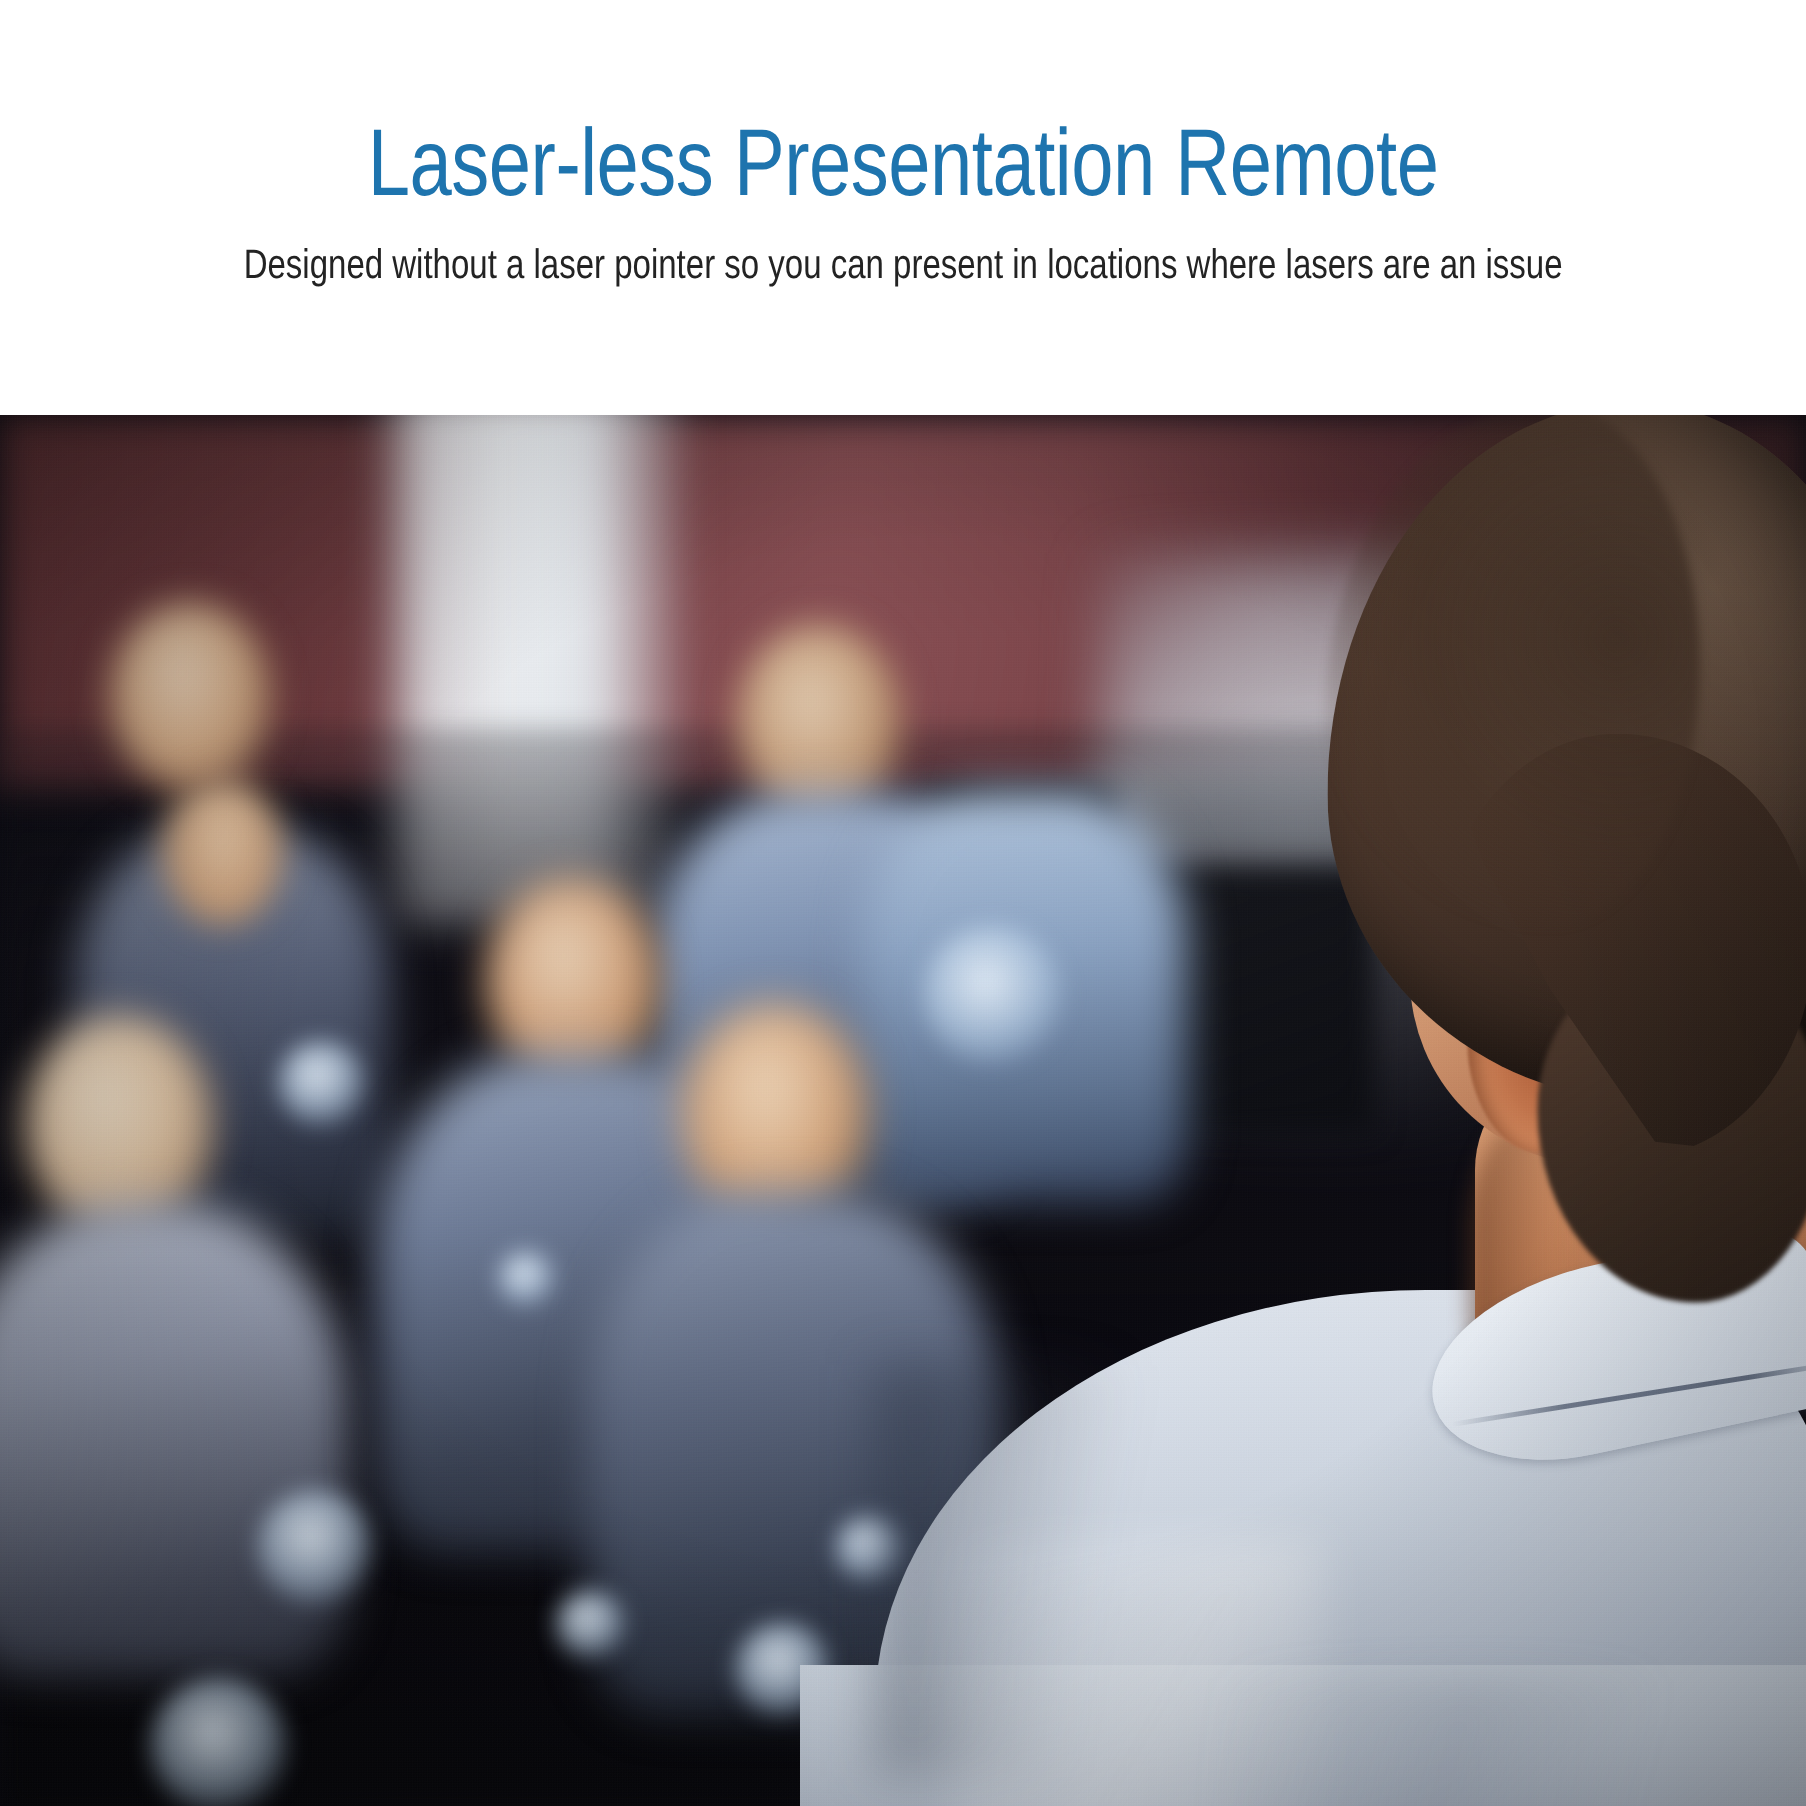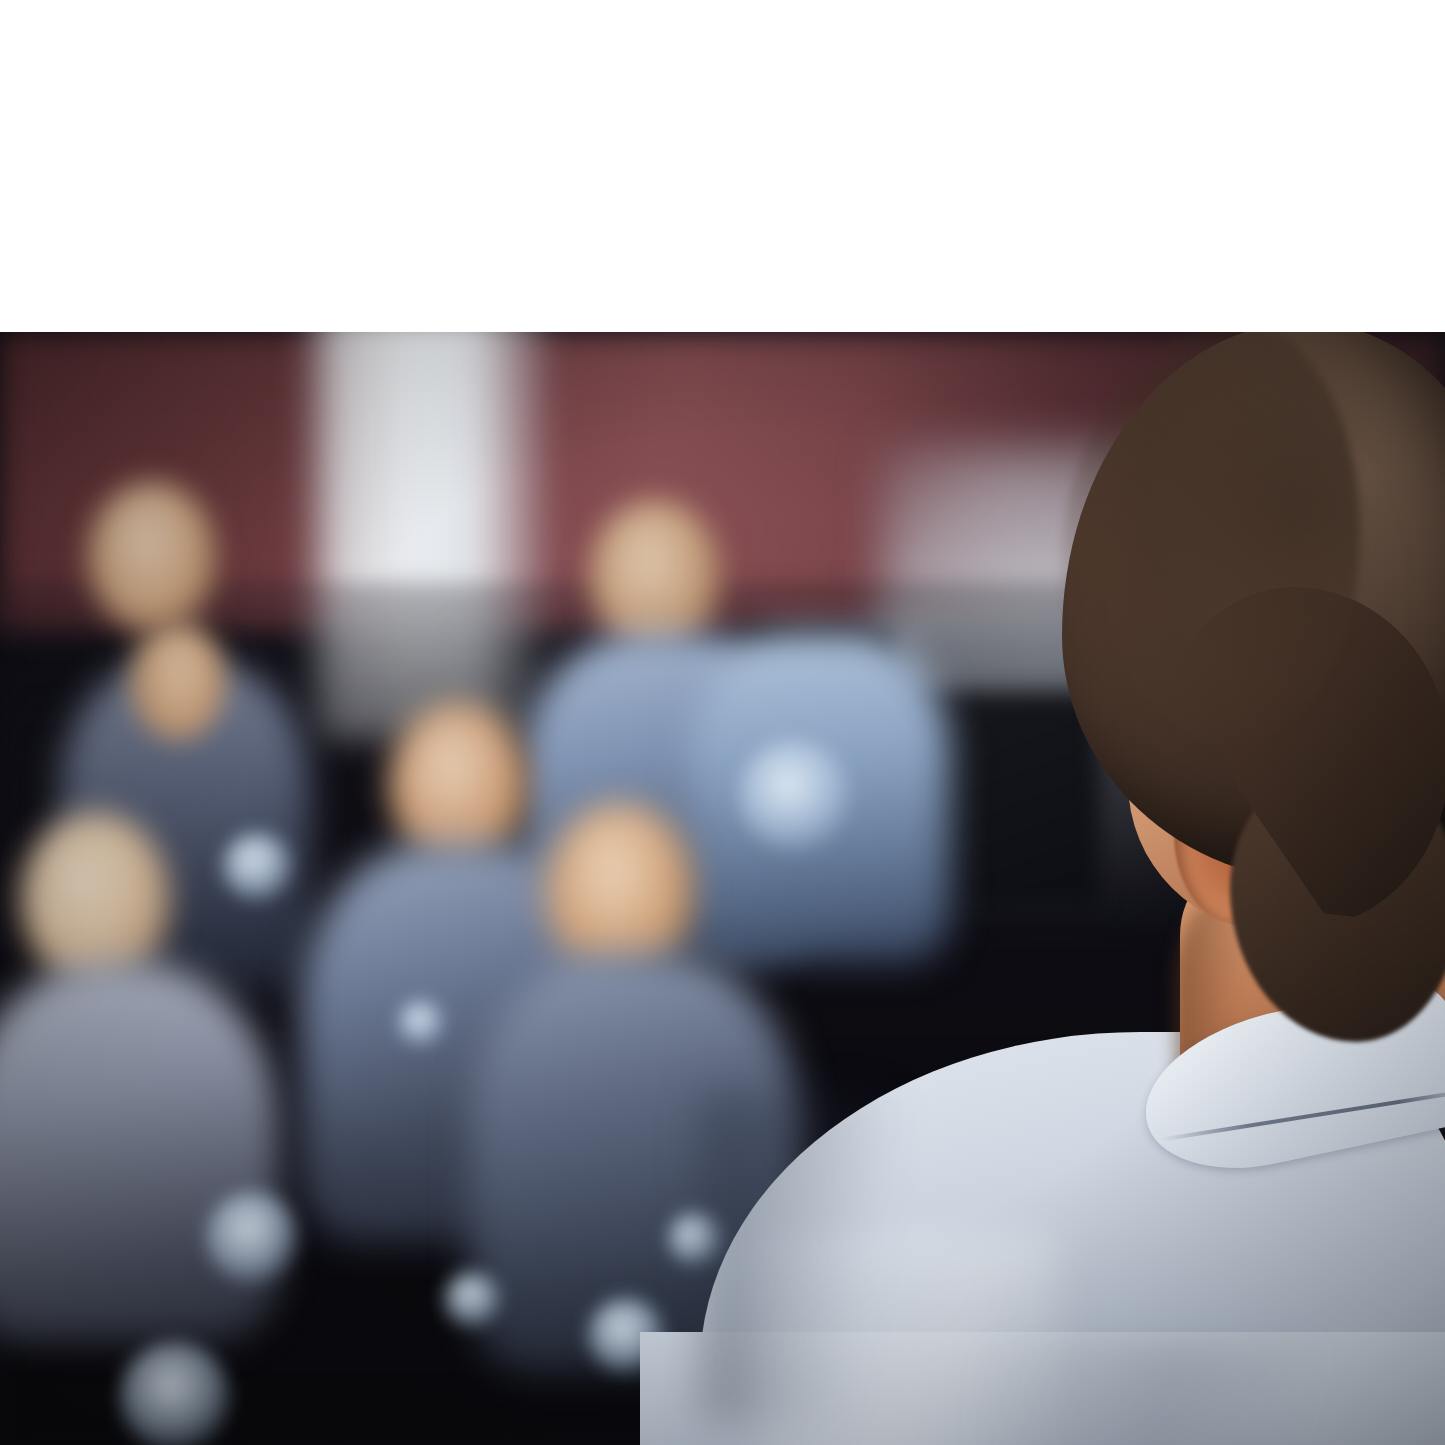--- a/index.html
+++ b/index.html
@@ -360,20 +360,24 @@
     left: 0; top: 0; width: 1445px; height: 1113px;
     background: radial-gradient(ellipse at 52% 46%, rgba(0,0,0,0) 48%, rgba(0,0,0,0.22) 82%, rgba(0,0,0,0.38) 100%);
     pointer-events: none;
   }
 </style>
 </head>
 <body>
 
 <div class="page">
 
+  <div class="header">
+    <div class="title">Laser-less Presentation Remote</div>
+    <div class="subtitle">Designed without a laser pointer so you can present in locations where lasers are an issue</div>
+  </div>
 
   <div class="photo">
 
     <div class="layer ceiling"></div>
     <div class="layer column"></div>
     <div class="layer haze-right"></div>
     <div class="layer wall-light"></div>
     <div class="layer room-dark"></div>
 
     <div class="layer slab2"></div>

